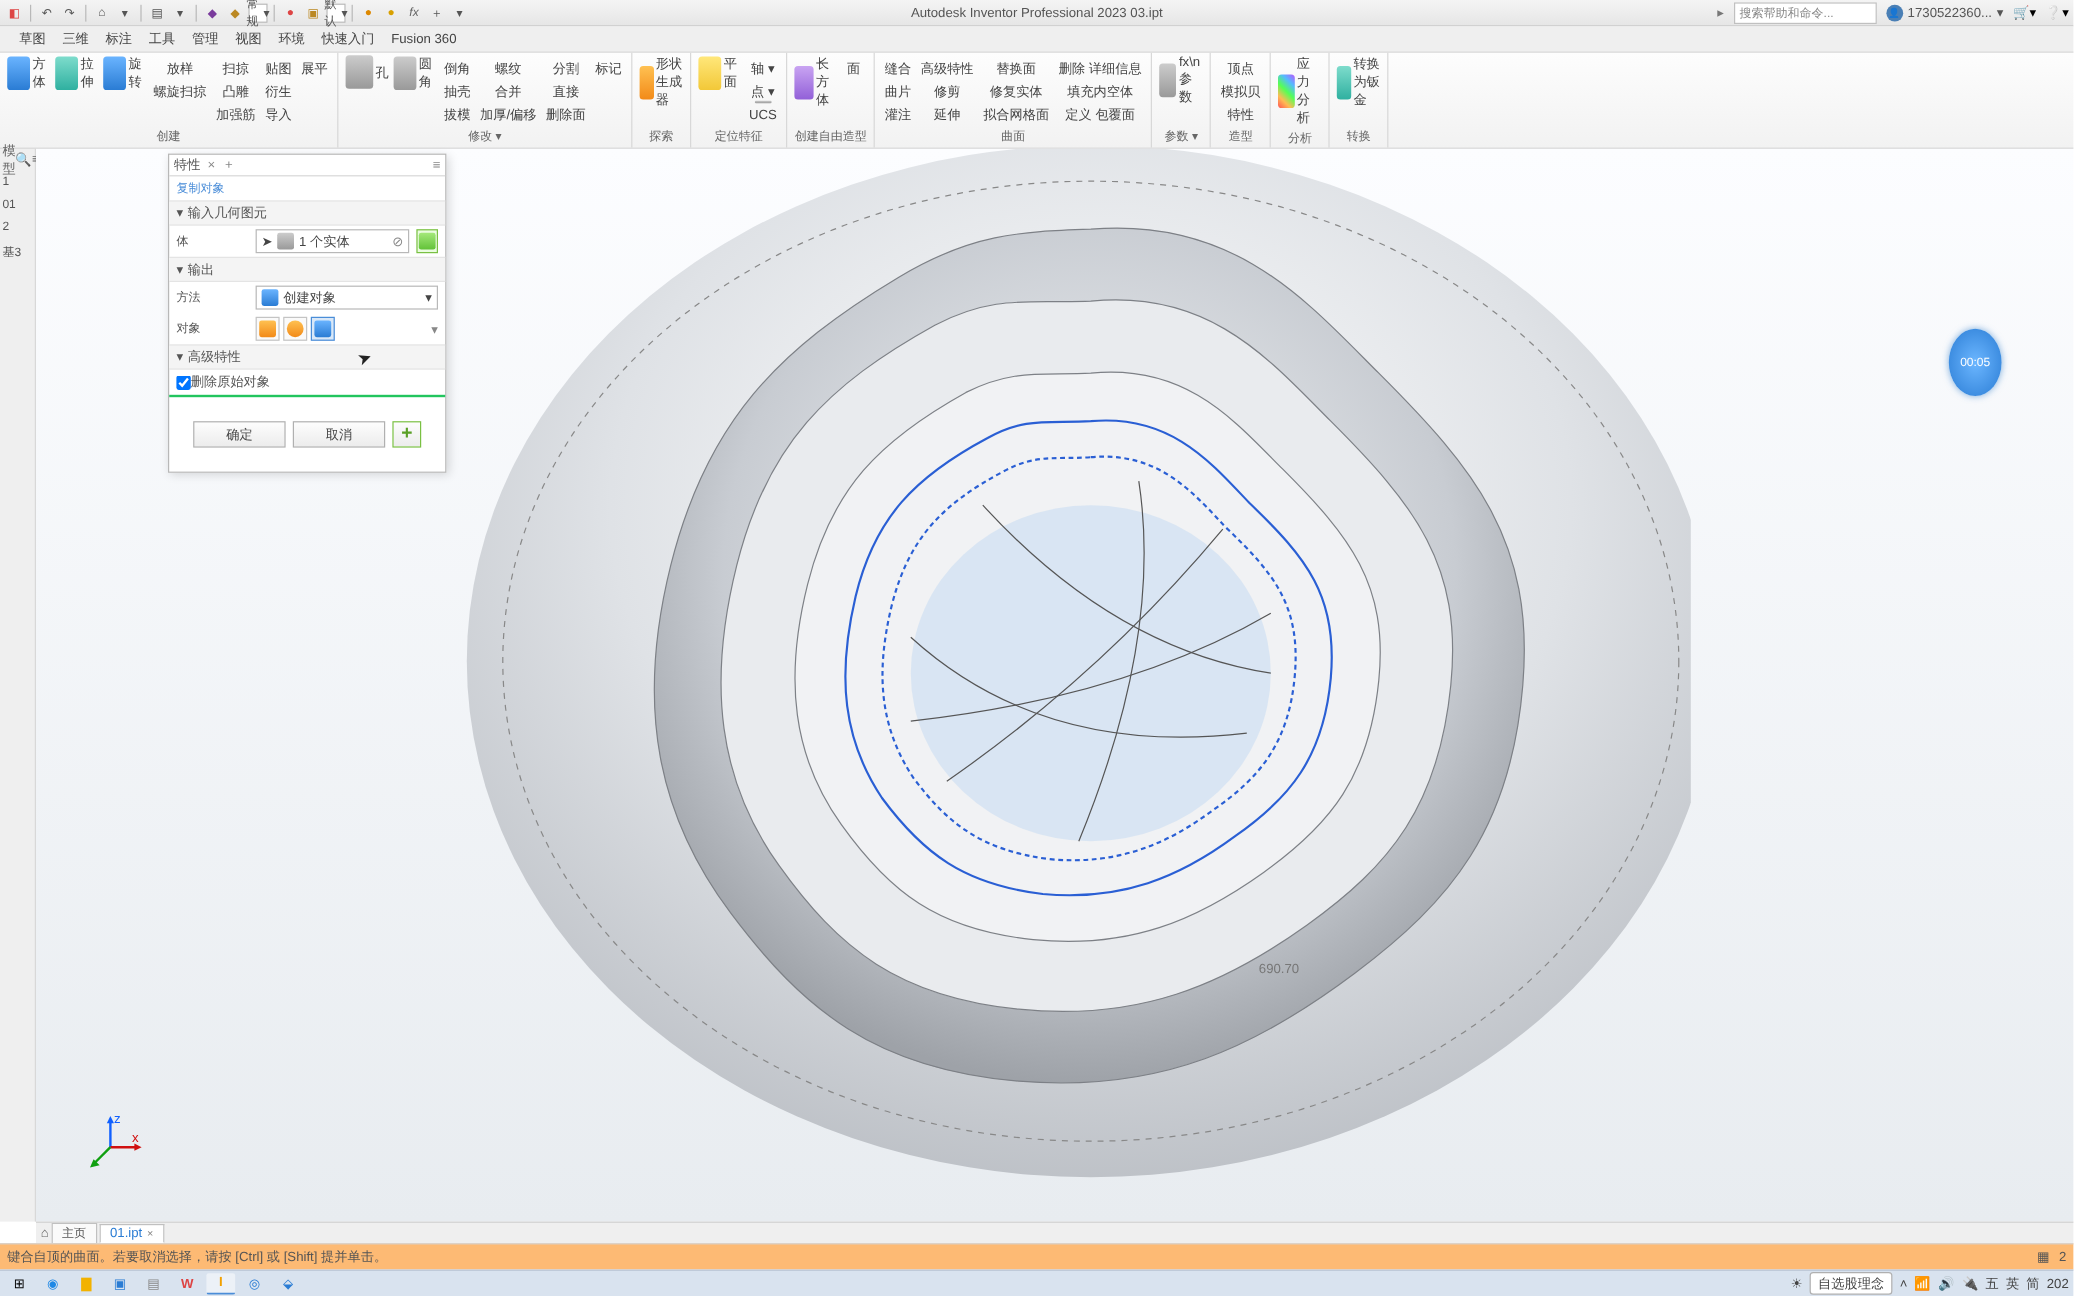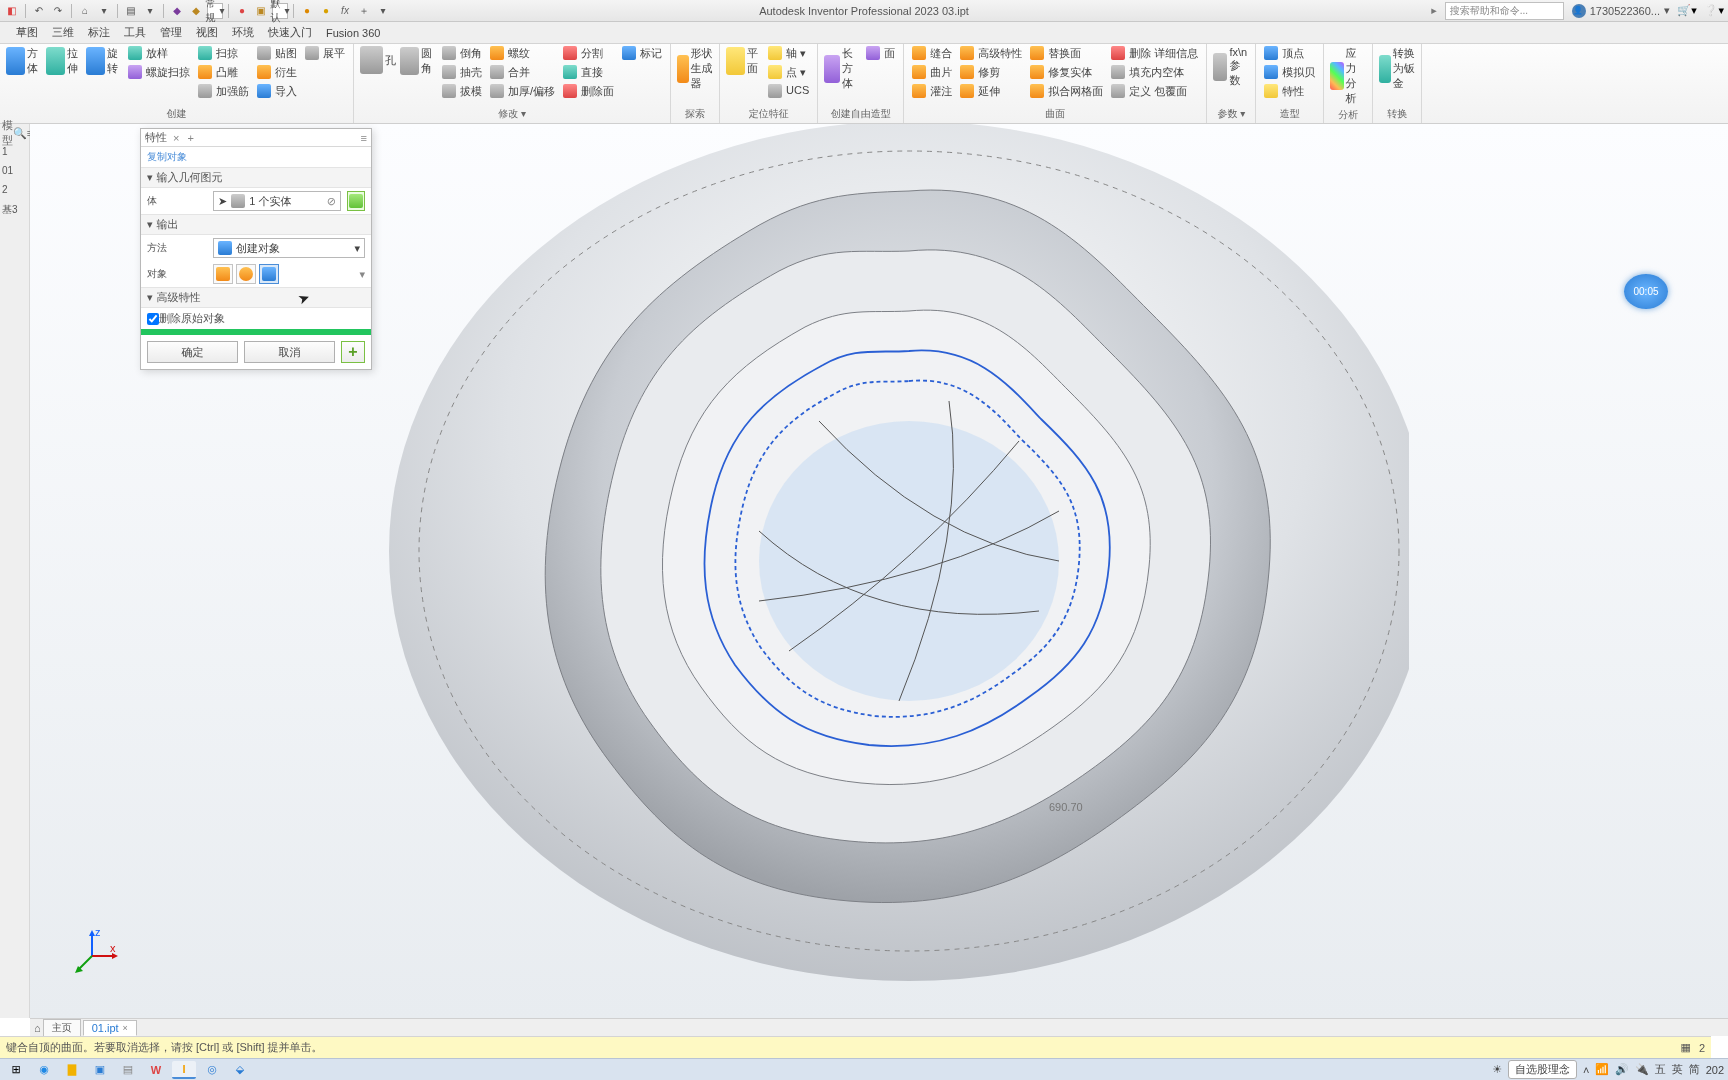--- a/index.html
+++ b/index.html
@@ -20,21 +20,21 @@
 
 .menubar { height: 22px; background: #efefef; display: flex; align-items: center; padding: 0 16px; gap: 14px; border-bottom: 1px solid #d4d4d4; color: #444; font-size: 11px; }
 
 
 .ribbon { height: 80px; background: linear-gradient(#fdfdfd,#f2f2f2); border-bottom: 1px solid #cfcfcf; display: flex; }
 .ribbon-group { border-right: 1px solid #d8d8d8; padding: 2px 6px 0 6px; display: flex; flex-direction: column; height: 100%; }
 .ribbon-group .content { flex: 1; display: flex; align-items: flex-start; gap: 4px; }
 .ribbon-group .label { text-align: center; color: #666; font-size: 10px; padding: 2px 0; }
 .rbtn-big { display: flex; flex-direction: row; align-items: center; gap: 2px; width: 36px; color: #444; font-size: 10px; }
 .rbtn-big .ic { width: 28px; height: 28px; border-radius: 3px; display: inline-block; }
-.rbtn-sm { display: flex; align-items: flex-start; gap: 4px; color: #444; font-size: 10px; height: 18px; padding: 0 2px; white-space: nowrap; }
+.rbtn-sm { display: flex; align-items: center; gap: 4px; color: #444; font-size: 10px; height: 18px; padding: 0 2px; white-space: nowrap; flex-direction: column; }
 .rbtn-sm .ic { width: 14px; height: 14px; display: inline-block; border-radius: 2px; }
 .col { display: flex; flex-direction: column; gap: 1px; }
 
 .ic-blue { background: linear-gradient(#6ab4ff,#2a7cd4); }
 .ic-orange { background: linear-gradient(#ffc152,#f28a18); }
 .ic-teal { background: linear-gradient(#7edccc,#2fb0a0); }
 .ic-purple { background: linear-gradient(#c9a4f2,#9260d8); }
 .ic-red { background: linear-gradient(#f88,#d44); }
 .ic-green { background: linear-gradient(#a4e87a,#62c238); }
 .ic-yellow { background: linear-gradient(#ffe77a,#f2c838); }
@@ -56,44 +56,44 @@
 .prop-section-h { background: #f4f4f4; border-top: 1px solid #e4e4e4; border-bottom: 1px solid #e4e4e4; padding: 2px 6px; color: #555; font-size: 10px; display: flex; align-items: center; gap: 4px; }
 .prop-row { display: flex; align-items: center; padding: 3px 6px; gap: 6px; }
 .prop-row .lab { width: 60px; color: #555; font-size: 10px; }
 .prop-input { flex: 1; border: 1px solid #b8b8b8; height: 20px; display: flex; align-items: center; padding: 0 4px; gap: 4px; font-size: 10px; color: #444; background: #fff; }
 .prop-input.green { border-color: #7ac043; }
 .prop-select { flex:1; border: 1px solid #b8b8b8; height: 20px; display: flex; align-items: center; padding: 0 4px; gap:4px; font-size:10px; color:#444; background:#fff; }
 .mini-ic { width: 14px; height: 14px; display:inline-block; border-radius:2px; }
 .opt-btns { display:flex; gap:3px; }
 .opt-btn { width:20px; height:20px; border:1px solid #c4c4c4; background:#fafafa; display:inline-flex; align-items:center; justify-content:center; }
 .opt-btn.active { border-color:#4a8dd8; background:#d9e8f8; }
-.prop-footer { display:flex; align-items:center; padding:6px; gap:6px; border-top:6px solid #22c55e; }
+.prop-footer { display:flex; align-items:center; padding:20px; gap:6px; border-top:2px solid #22c55e; }
 .btn { height:22px; padding:0 18px; border:1px solid #b0b0b0; background:linear-gradient(#fdfdfd,#ececec); color:#444; font-size:11px; display:inline-flex; align-items:center; justify-content:center; }
 .btn.primary { flex:1; }
 .btn.secondary { flex:1; }
 .btn.plus { width:24px; padding:0; border-color:#7ac043; color:#5aa026; font-size:16px; font-weight:bold; }
 .chk { display:flex; align-items:center; gap:0; padding:3px 6px; color:#555; font-size:10px; }
 .chk input { width:12px; height:12px; }
 
 
 .canvas { position:absolute; left:30px; top:124px; right:0; bottom:40px; background:linear-gradient(#fcfdff,#e8ecf0); overflow:hidden; }
 .axis-gizmo { position:absolute; left:40px; bottom:40px; width:50px; height:50px; }
-.timer-badge { position:absolute; right:60px; top:150px; width:44px; height:35px; border-radius:50%; background:radial-gradient(#6bb6ff,#2a7cd4); color:#fff; display:flex; align-items:center; justify-content:center; font-size:10px; box-shadow:0 0 6px rgba(40,120,200,.6);margin-left:38px; }
+.timer-badge { position:absolute; right:60px; top:150px; width:44px; height:56px; border-radius:50%; background:radial-gradient(#6bb6ff,#2a7cd4); color:#fff; display:flex; align-items:center; justify-content:center; font-size:10px; box-shadow:0 0 6px rgba(40,120,200,.6);margin-left:38px; }
 
 
 .model-svg { position:absolute; left:50%; top:50%; transform:translate(-50%,-50%); width:1060px; height:900px; }
 
 
 .bottom-tabs { position:absolute; left:30px; right:0; bottom:22px; height:18px; background:#efefef; border-top:1px solid #d0d0d0; display:flex; align-items:center; padding:0 4px; gap:2px; }
 .tab { padding:1px 8px; border:1px solid #c0c0c0; background:#fafafa; font-size:10px; color:#555; display:flex; align-items:center; gap:4px; }
 .tab.active { background:#fff; border-bottom-color:#fff; color:#2a7cd4; }
 .tab .x { color:#888; font-size:9px; }
 
 
-.statusbar { position:absolute; left:0; right:17px; bottom:0; height:22px; background:#fef9c3; border-top:1px solid #d4d4d4; display:flex; align-items:center; padding:0 6px; color:#555; font-size:10px; gap:8px; } 
+.statusbar { position:absolute; left:0; right:0; bottom:0; height:22px; background:#fdba74; border-top:1px solid #d4d4d4; display:flex; align-items:center; padding:0 6px; color:#555; font-size:10px; gap:8px; } 
 
 .win-taskbar { position:absolute; left:0; right:0; bottom:0; height:0; } 
 
 
 .statusbar { bottom: 22px; }
 .bottom-tabs { bottom: 44px; }
 .canvas { bottom: 62px; }
 .left-gutter { bottom: 62px; }
 
 .win-taskbar { height:22px; background:#d9e3ef; border-top:1px solid #b8c4d4; display:flex; align-items:center; padding:0 4px; gap:4px; }

